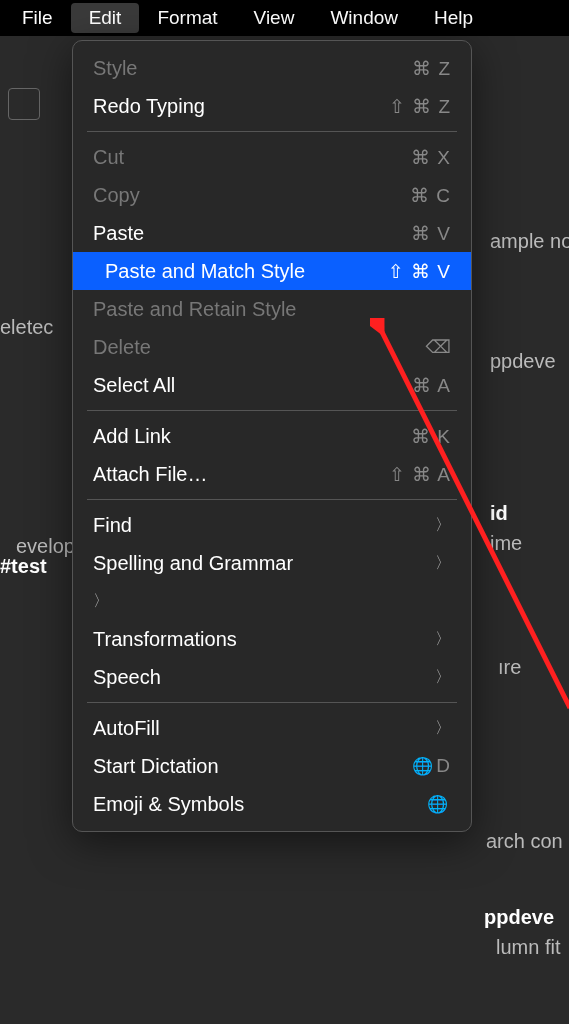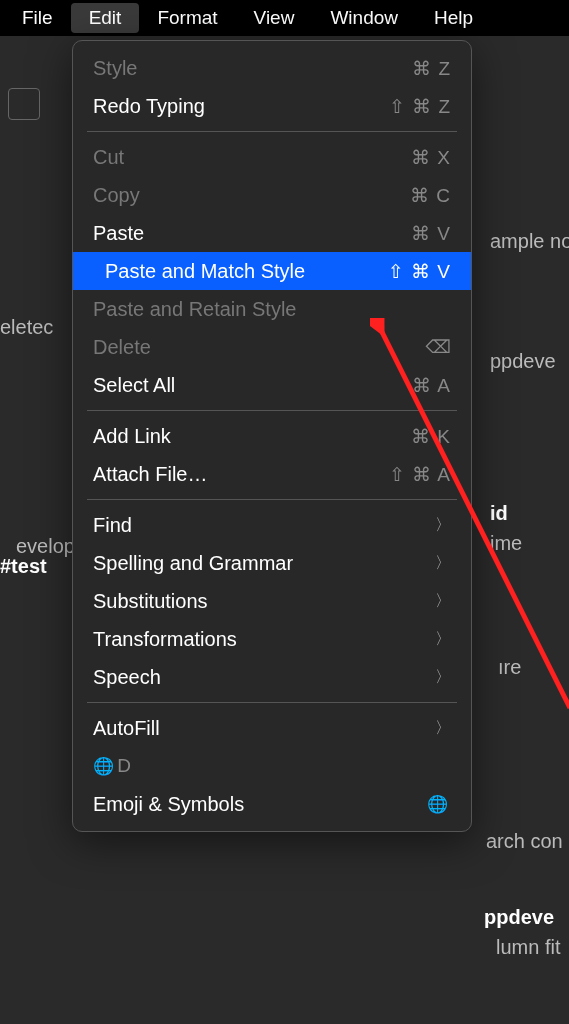--- a/index.html
+++ b/index.html
@@ -196,37 +196,37 @@
   <div class="separator"></div>
   <div class="menu-item">
     <span>Find</span>
     <span class="chevron">〉</span>
   </div>
   <div class="menu-item">
     <span>Spelling and Grammar</span>
     <span class="chevron">〉</span>
   </div>
   <div class="menu-item">
-    <span>Substitutions</span>
     <span class="chevron">〉</span>
   </div>
   <div class="menu-item">
     <span>Transformations</span>
     <span class="chevron">〉</span>
   </div>
   <div class="menu-item">
     <span>Speech</span>
     <span class="chevron">〉</span>
   </div>
   <div class="separator"></div>
   <div class="menu-item">
     <span>AutoFill</span>
     <span class="chevron">〉</span>
   </div>
   <div class="menu-item">
+    <span>Start Dictation</span>
     <span class="shortcut"><span class="globe-icon">🌐</span><span>D</span></span>
   </div>
   <div class="menu-item">
     <span>Emoji &amp; Symbols</span>
     <span class="globe-icon">🌐</span>
   </div>
 </div>
 
 <div class="arrow">
   <svg viewBox="0 0 220 440">

